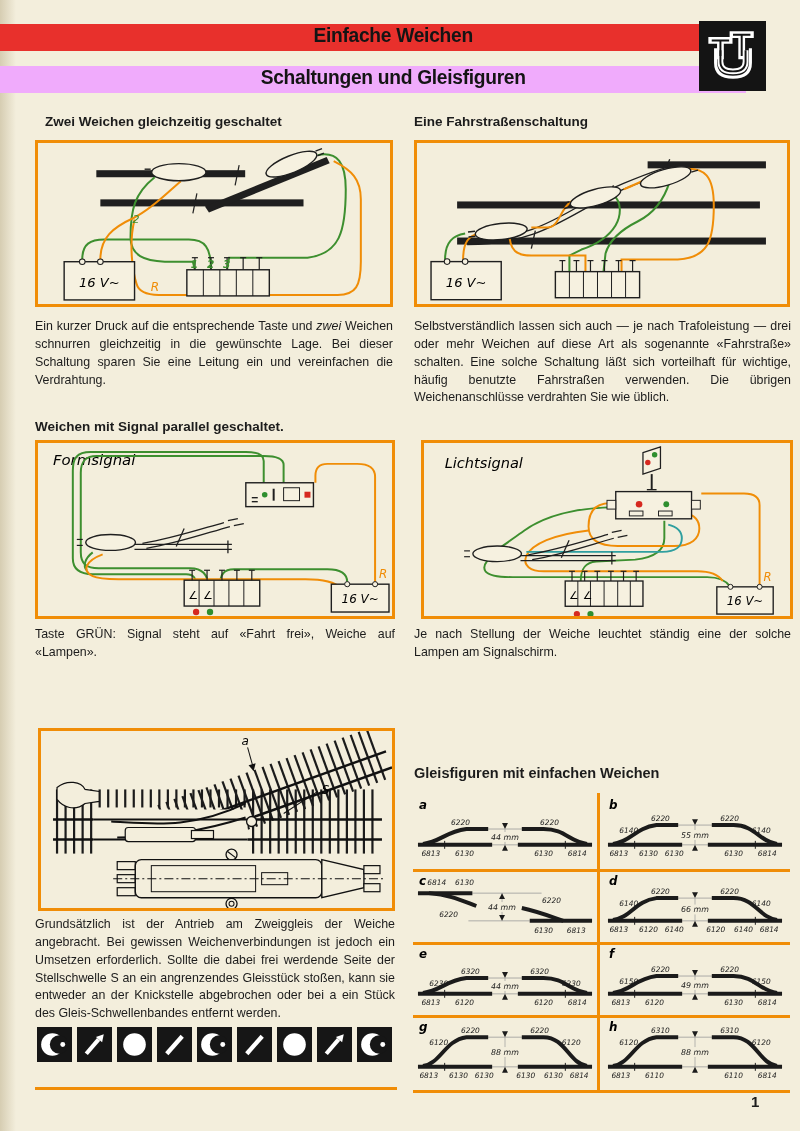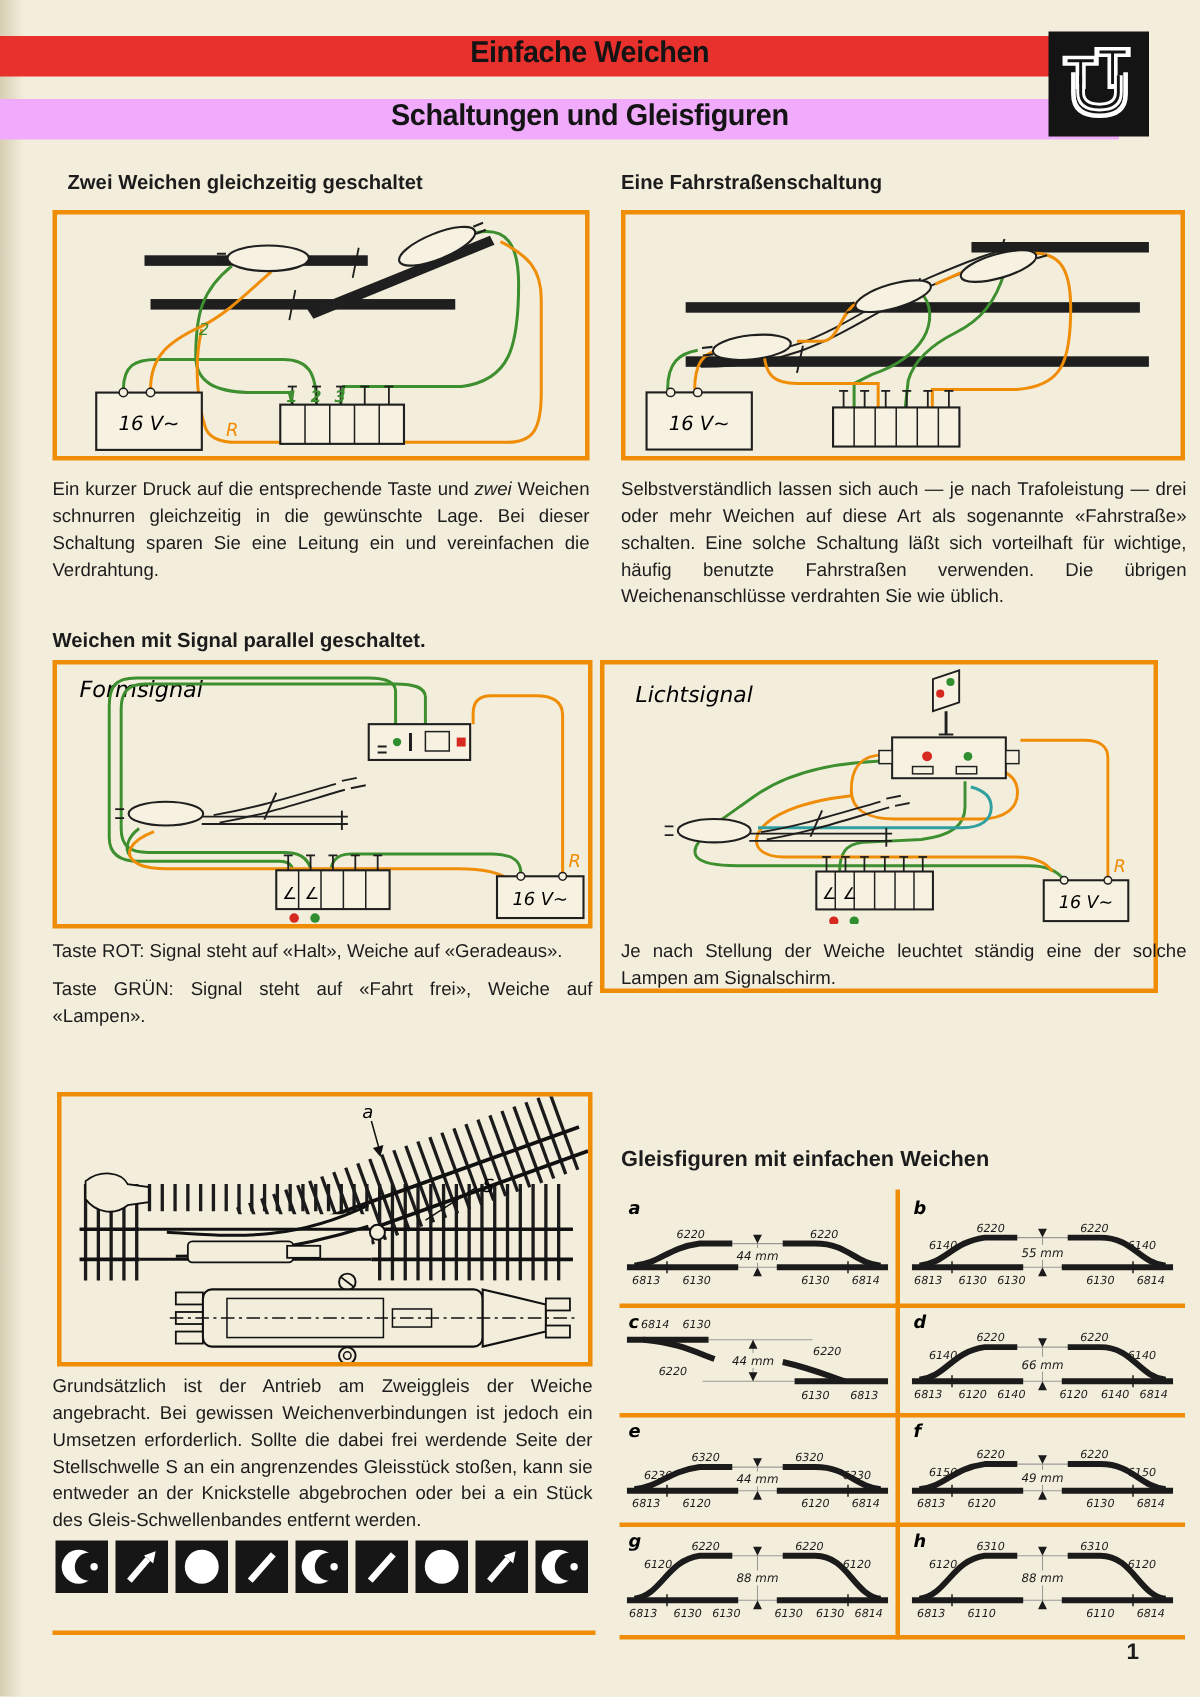--- a/index.html
+++ b/index.html
@@ -265,21 +265,21 @@
     <g transform="translate(294,142)">
       <rect width="58" height="28" fill="#f6f1e0" stroke="#1f1f1f" stroke-width="1.4"></rect>
       <circle cx="16" cy="0" r="2.6" fill="#f6f1e0" stroke="#1f1f1f"></circle>
       <circle cx="44" cy="0" r="2.6" fill="#f6f1e0" stroke="#1f1f1f"></circle>
       <text x="29" y="19" font-size="12" font-style="italic" text-anchor="middle">16 V~</text>
     </g>
     <text x="342" y="136" font-size="12" font-style="italic" fill="#f08d07">R</text>
   </svg>
 </div>
 
-<div class="box" style="left:400px;top:440px;width:372px;height:222px">
+<div class="box" style="left:421px;top:440px;width:372px;height:179px">
   <svg class="dsvg" viewBox="0 0 366 178" width="366" height="173">
     <text x="16" y="26" font-size="15" font-style="italic">Lichtsignal</text>
     <g fill="none" stroke="#3d8f2f" stroke-width="2">
       <path d="M242 80 L242 98 C242 112 230 118 212 120 L 172 122 C 160 123 156 130 156 142"></path>
       <path d="M196 66 C 150 66 118 76 98 90 C 88 97 80 103 74 107"></path>
       <path d="M74 112 C 60 118 54 126 58 132 C 62 137 74 138 86 138 L 286 138 C 298 138 306 142 310 148"></path>
     </g>
     <g fill="none" stroke="#f08d07" stroke-width="2">
       <path d="M340 146 L340 64 C340 56 334 52 324 52 L 280 52"></path>
       <path d="M186 62 C 170 62 164 72 164 86 C 164 100 176 106 194 106 L 252 106 C 270 106 278 98 278 88 C 278 79 272 74 264 72"></path>
@@ -347,21 +347,20 @@
       <rect width="58" height="28" fill="#f6f1e0" stroke="#1f1f1f" stroke-width="1.4"></rect>
       <circle cx="14" cy="0" r="2.6" fill="#f6f1e0" stroke="#1f1f1f"></circle>
       <circle cx="44" cy="0" r="2.6" fill="#f6f1e0" stroke="#1f1f1f"></circle>
       <text x="29" y="19" font-size="12" font-style="italic" text-anchor="middle">16 V~</text>
     </g>
     <text x="344" y="142" font-size="12" font-style="italic" fill="#f08d07">R</text>
   </svg>
 </div>
 
 <div class="para" style="left:35px;top:626px;width:360px">
-  <p>Taste ROT: Signal steht auf «Halt», Weiche auf «Geradeaus».</p>
   <p>Taste GRÜN: Signal steht auf «Fahrt frei», Weiche auf «Lampen».</p>
 </div>
 <div class="para" style="left:414px;top:626px;width:377px">
   <p>Je nach Stellung der Weiche leuchtet ständig eine der solche Lampen am Signalschirm.</p>
 </div>
 
 <div class="box" style="left:38px;top:728px;width:357px;height:183px">
   <svg class="dsvg" viewBox="0 0 350 176" width="351" height="177">
     <g id="sleepH">
         <line x1="16" y1="58" x2="16" y2="122" stroke="#1b1b1b" stroke-width="2.2"></line>

